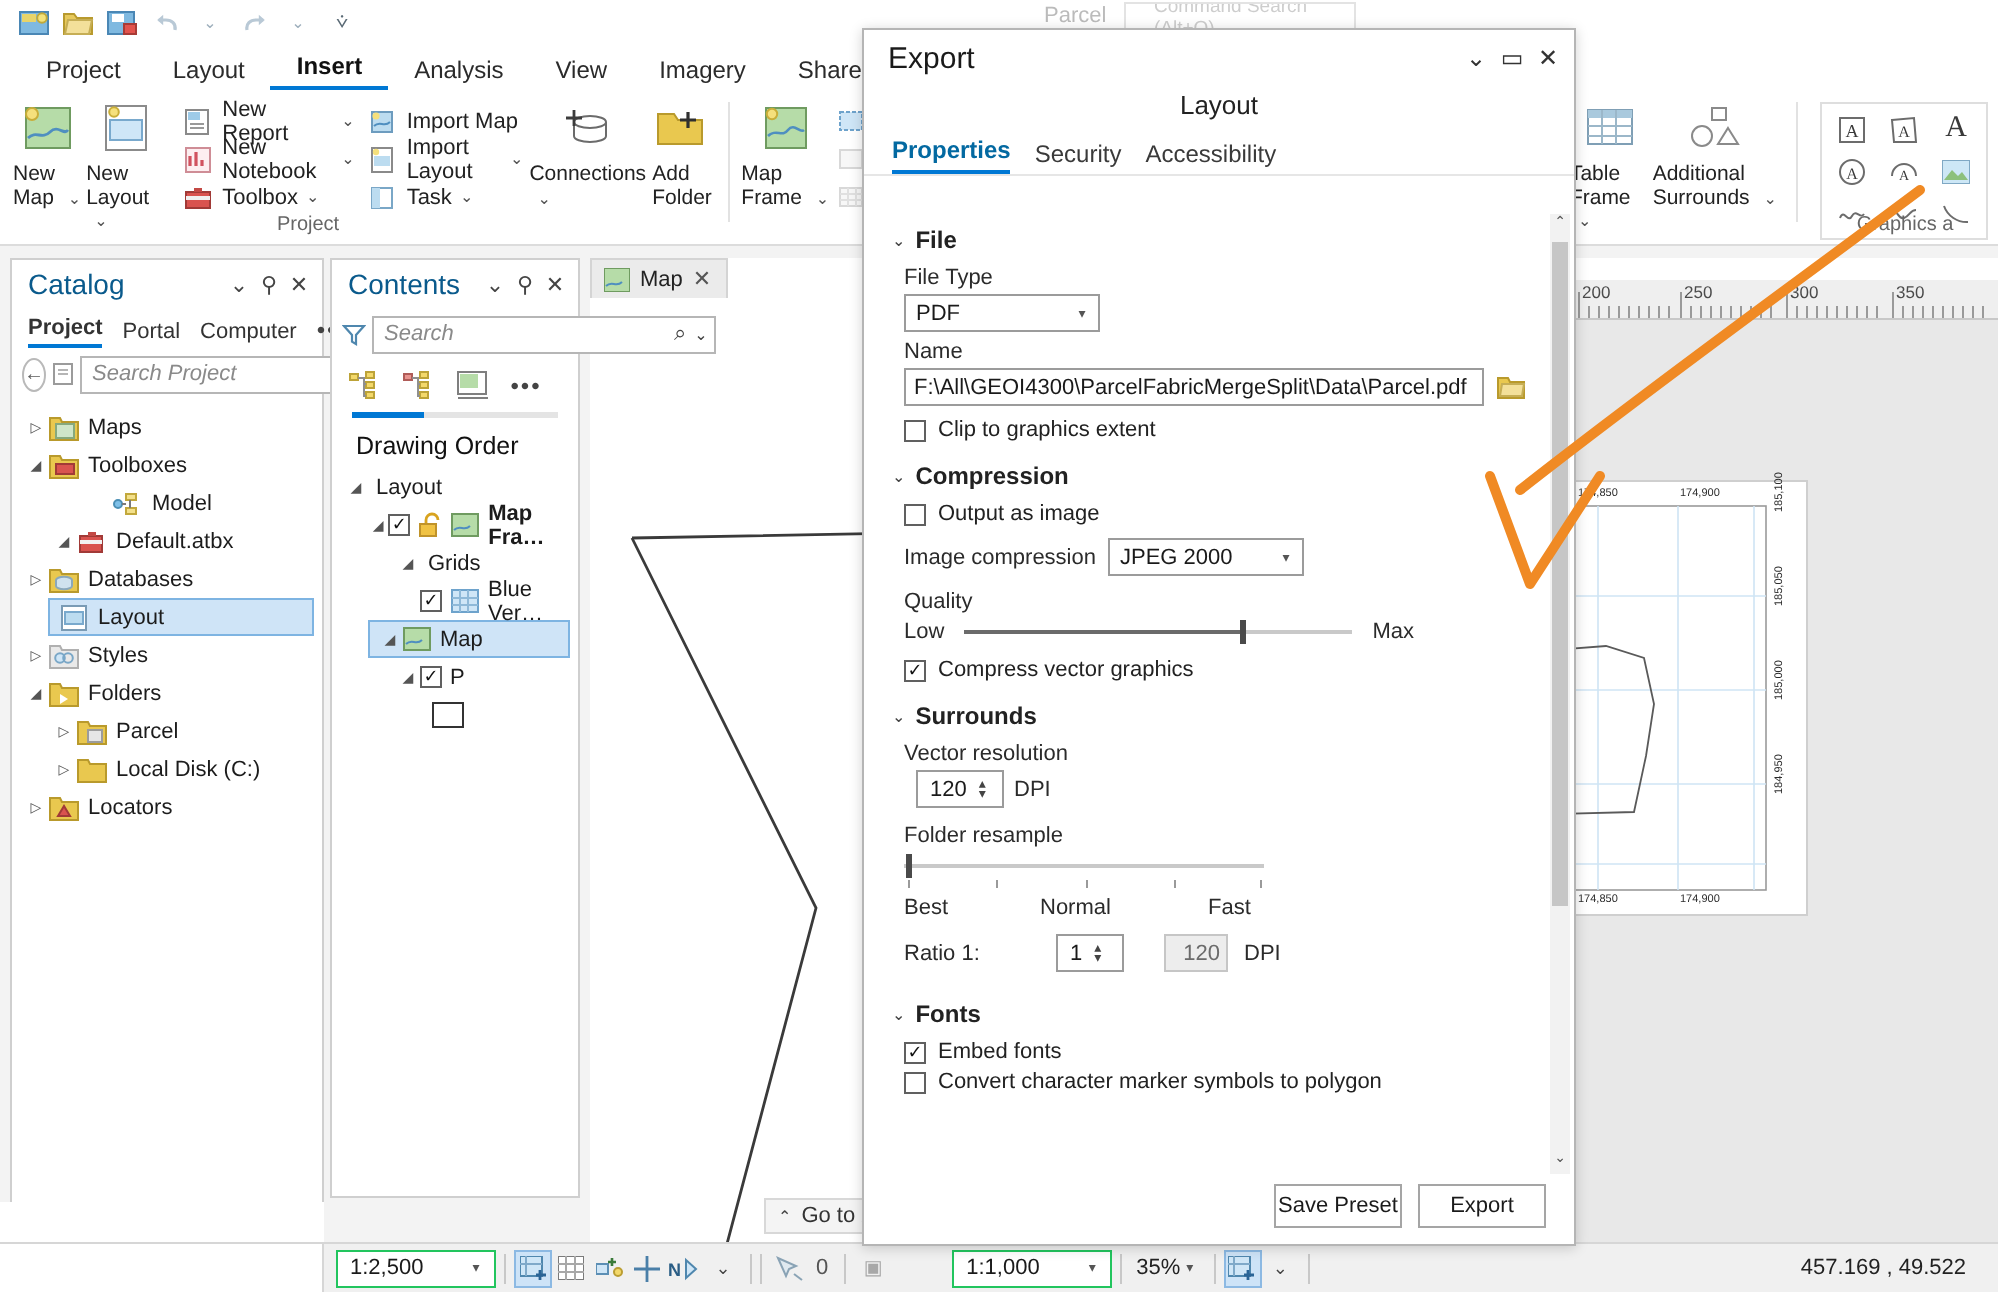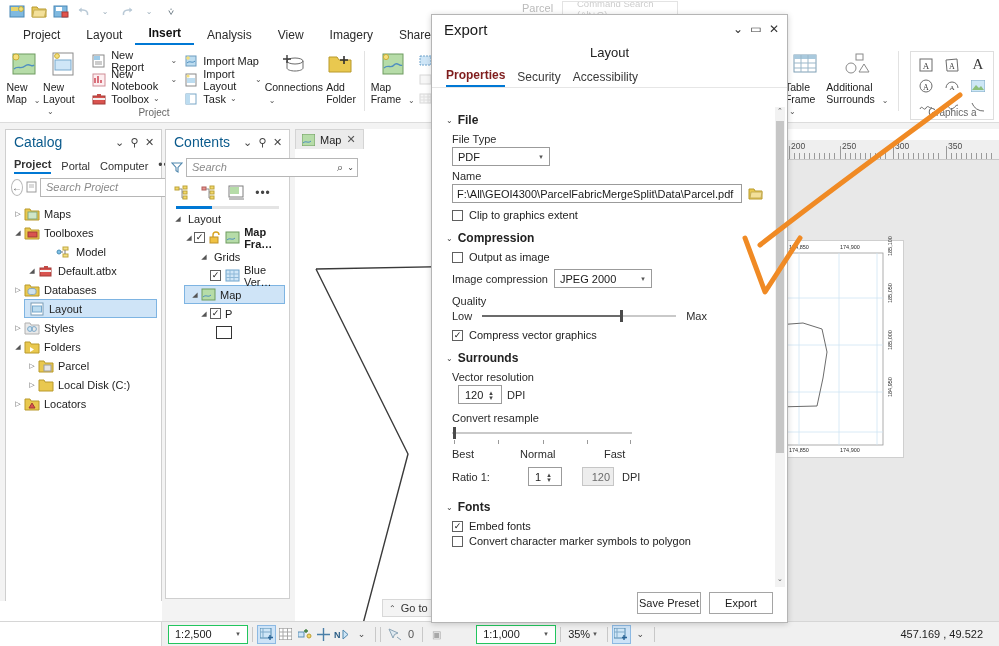--- a/index.html
+++ b/index.html
@@ -95,21 +95,21 @@
   .gray-mid { position: absolute; left: 741px; top: 129px; width: 258px; height: 492px; background: #dcdcdc; }
 
   
   #export { position: absolute; left: 431px; top: 14px; width: 357px; height: 609px; background: #fff; border: 1px solid #b5b5b5; box-shadow: 0 1px 6px rgba(0,0,0,.18); z-index: 40; }
   .dlg-title { height: 28px; display: flex; align-items: center; padding: 0 4px 0 12px; }
   .dlg-title .t { font-size: 15px; color: #1a1a1a; flex: 1; }
   .dlg-ctl { width: 18px; height: 20px; display: flex; align-items: center; justify-content: center; color: #333; font-size: 12px; cursor: default; }
   .dlg-sub { text-align: center; font-size: 13px; color: #222; padding: 2px 0 6px 0; }
   .dlg-tabs { display: flex; gap: 12px; padding: 0 0 0 14px; height: 22px; align-items: flex-end; border-bottom: 1px solid #e6e6e6; }
   .dtab { font-size: 12px; color: #3a3a3a; padding-bottom: 3px; cursor: default; }
-  .dtab.active { font-weight: bold; color: #7f1d1d; border-bottom: 2px solid #0078d4; }
+  .dtab.active { font-weight: bold; color: #0369a1; border-bottom: 2px solid #0078d4; }
 
   .dlg-body { position: absolute; left: 0; top: 88px; width: 355px; height: 480px; overflow: hidden; padding: 0 18px 0 14px; }
   .sect { font-size: 12px; font-weight: bold; color: #222; margin: 10px 0 6px 0; display: flex; align-items: center; }
   .sect .chev { font-size: 8px; margin-right: 5px; color: #444; font-weight: normal; }
   .flabel { font-size: 11px; color: #2b2b2b; margin: 4px 0 2px 6px; }
   .combo { height: 19px; border: 1px solid #9b9b9b; background: #fff; display: flex; align-items: center; padding: 0 0 0 5px; font-size: 11px; color: #1a1a1a; margin-left: 6px; }
   .combo .arw { margin-left: auto; width: 16px; text-align: center; font-size: 7px; color: #555; }
   .txtbox { height: 19px; border: 1px solid #9b9b9b; background: #fff; display: flex; align-items: center; padding: 0 4px; font-size: 11px; color: #1a1a1a; overflow: hidden; white-space: nowrap; }
   .ckrow { display: flex; align-items: center; margin: 6px 0 0 6px; gap: 6px; }
   .ckrow .lbl { font-size: 11px; color: #222; }
@@ -672,20 +672,21 @@
             <path d="M1 14h15" stroke="#7f7f7f"></path>
           </svg>
       </div>
       <div class="tsbtn">
           <span style="letter-spacing:1px;font-size:12px;color:#444">•••</span>
         </div>
     </div>
     <div class="underbar-track">
         <div style="height:3px;width:36px;background:#0078d4"></div>
       </div>
+    <div class="drawing-order">Drawing Order</div>
 
     <div class="tree" style="padding-top:0">
       <div class="trow" style="padding-left:6px">
         <span class="twist">◢</span>
         <span class="tlabel">Layout</span>
       </div>
       <div class="trow" style="padding-left:18px">
         <span class="twist">◢</span>
         <span class="cb">✓</span>
         <svg class="icon16" viewBox="0 0 16 16" style="margin-left:3px">
@@ -810,21 +811,21 @@
       <div style="display:flex;align-items:center;gap:5px;margin-left:12px">
         <div class="spin" style="width:44px">
           <span>120</span>
           <span class="arrows">
               <span>▴</span>
               <span>▾</span>
             </span>
         </div>
         <span style="font-size:11px;color:#2b2b2b">DPI</span>
       </div>
-      <div class="flabel" style="margin-top:8px">Convert resample</div>
+      <div class="flabel" style="margin-top:8px">Folder resample</div>
       <div class="slider" style="margin:2px 6px 0 6px;width:180px">
         <div class="track"></div>
         <div class="thumb" style="left:1px"></div>
       </div>
       <div style="position:relative;height:8px;margin:0 6px;width:180px">
         <div style="position:absolute;left:2px;top:0;width:1px;height:4px;background:#9a9a9a"></div>
         <div style="position:absolute;left:46px;top:0;width:1px;height:4px;background:#9a9a9a"></div>
         <div style="position:absolute;left:91px;top:0;width:1px;height:4px;background:#9a9a9a"></div>
         <div style="position:absolute;left:135px;top:0;width:1px;height:4px;background:#9a9a9a"></div>
         <div style="position:absolute;left:178px;top:0;width:1px;height:4px;background:#9a9a9a"></div>

